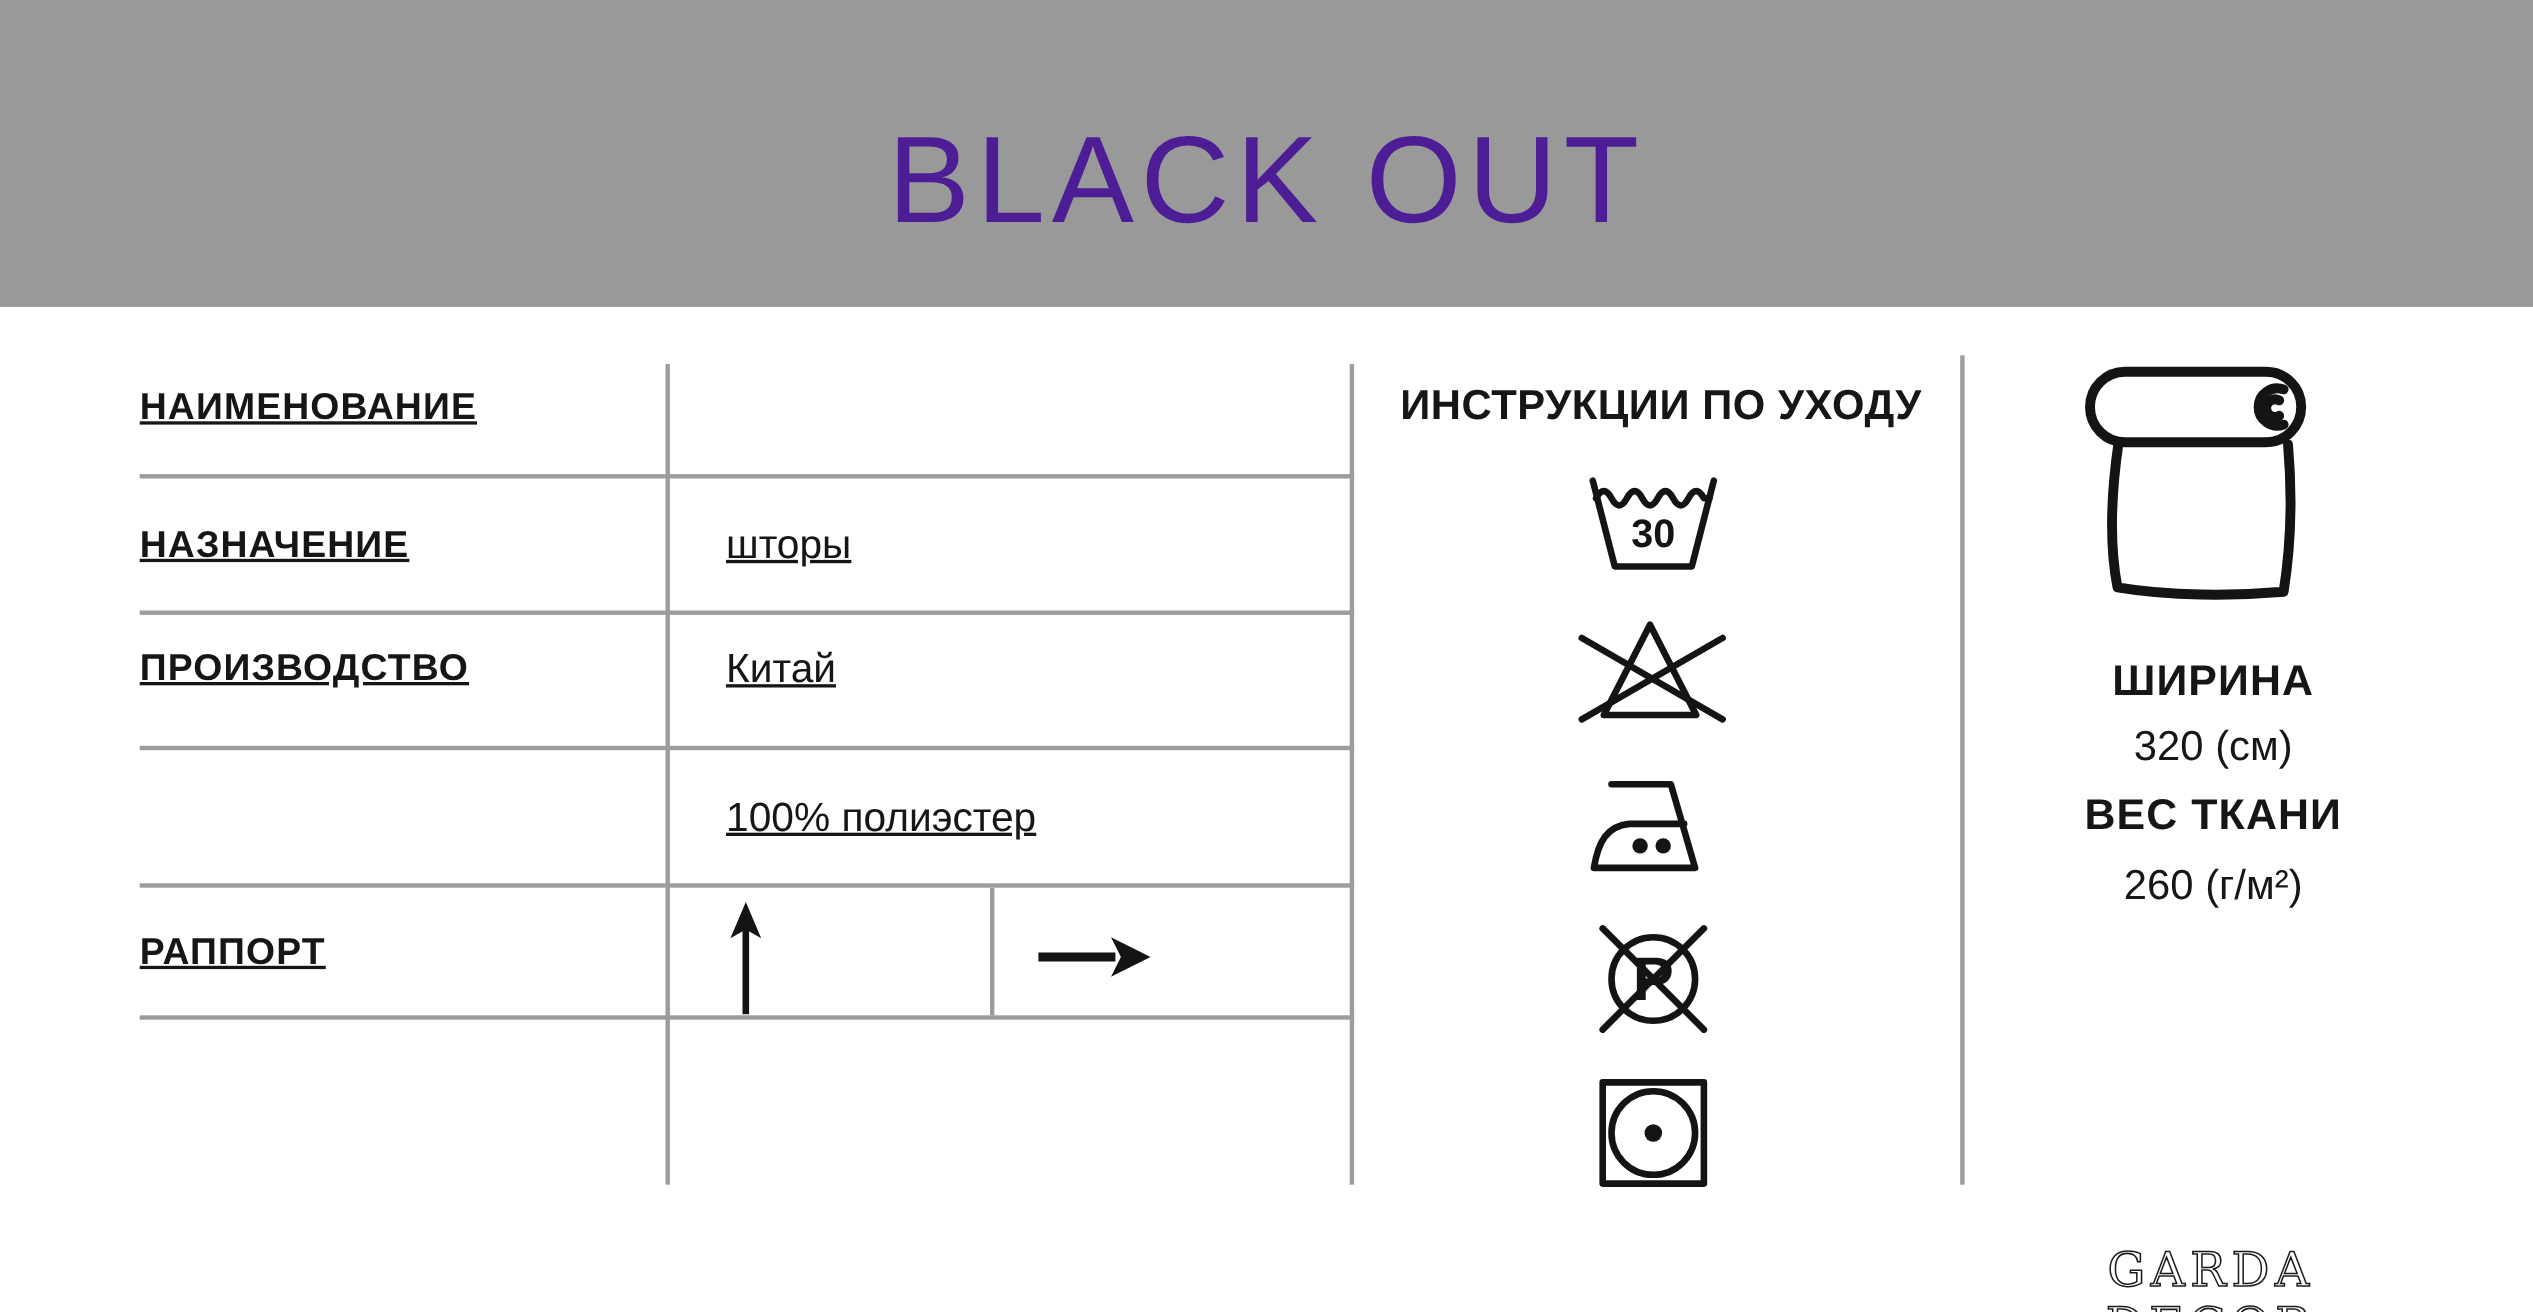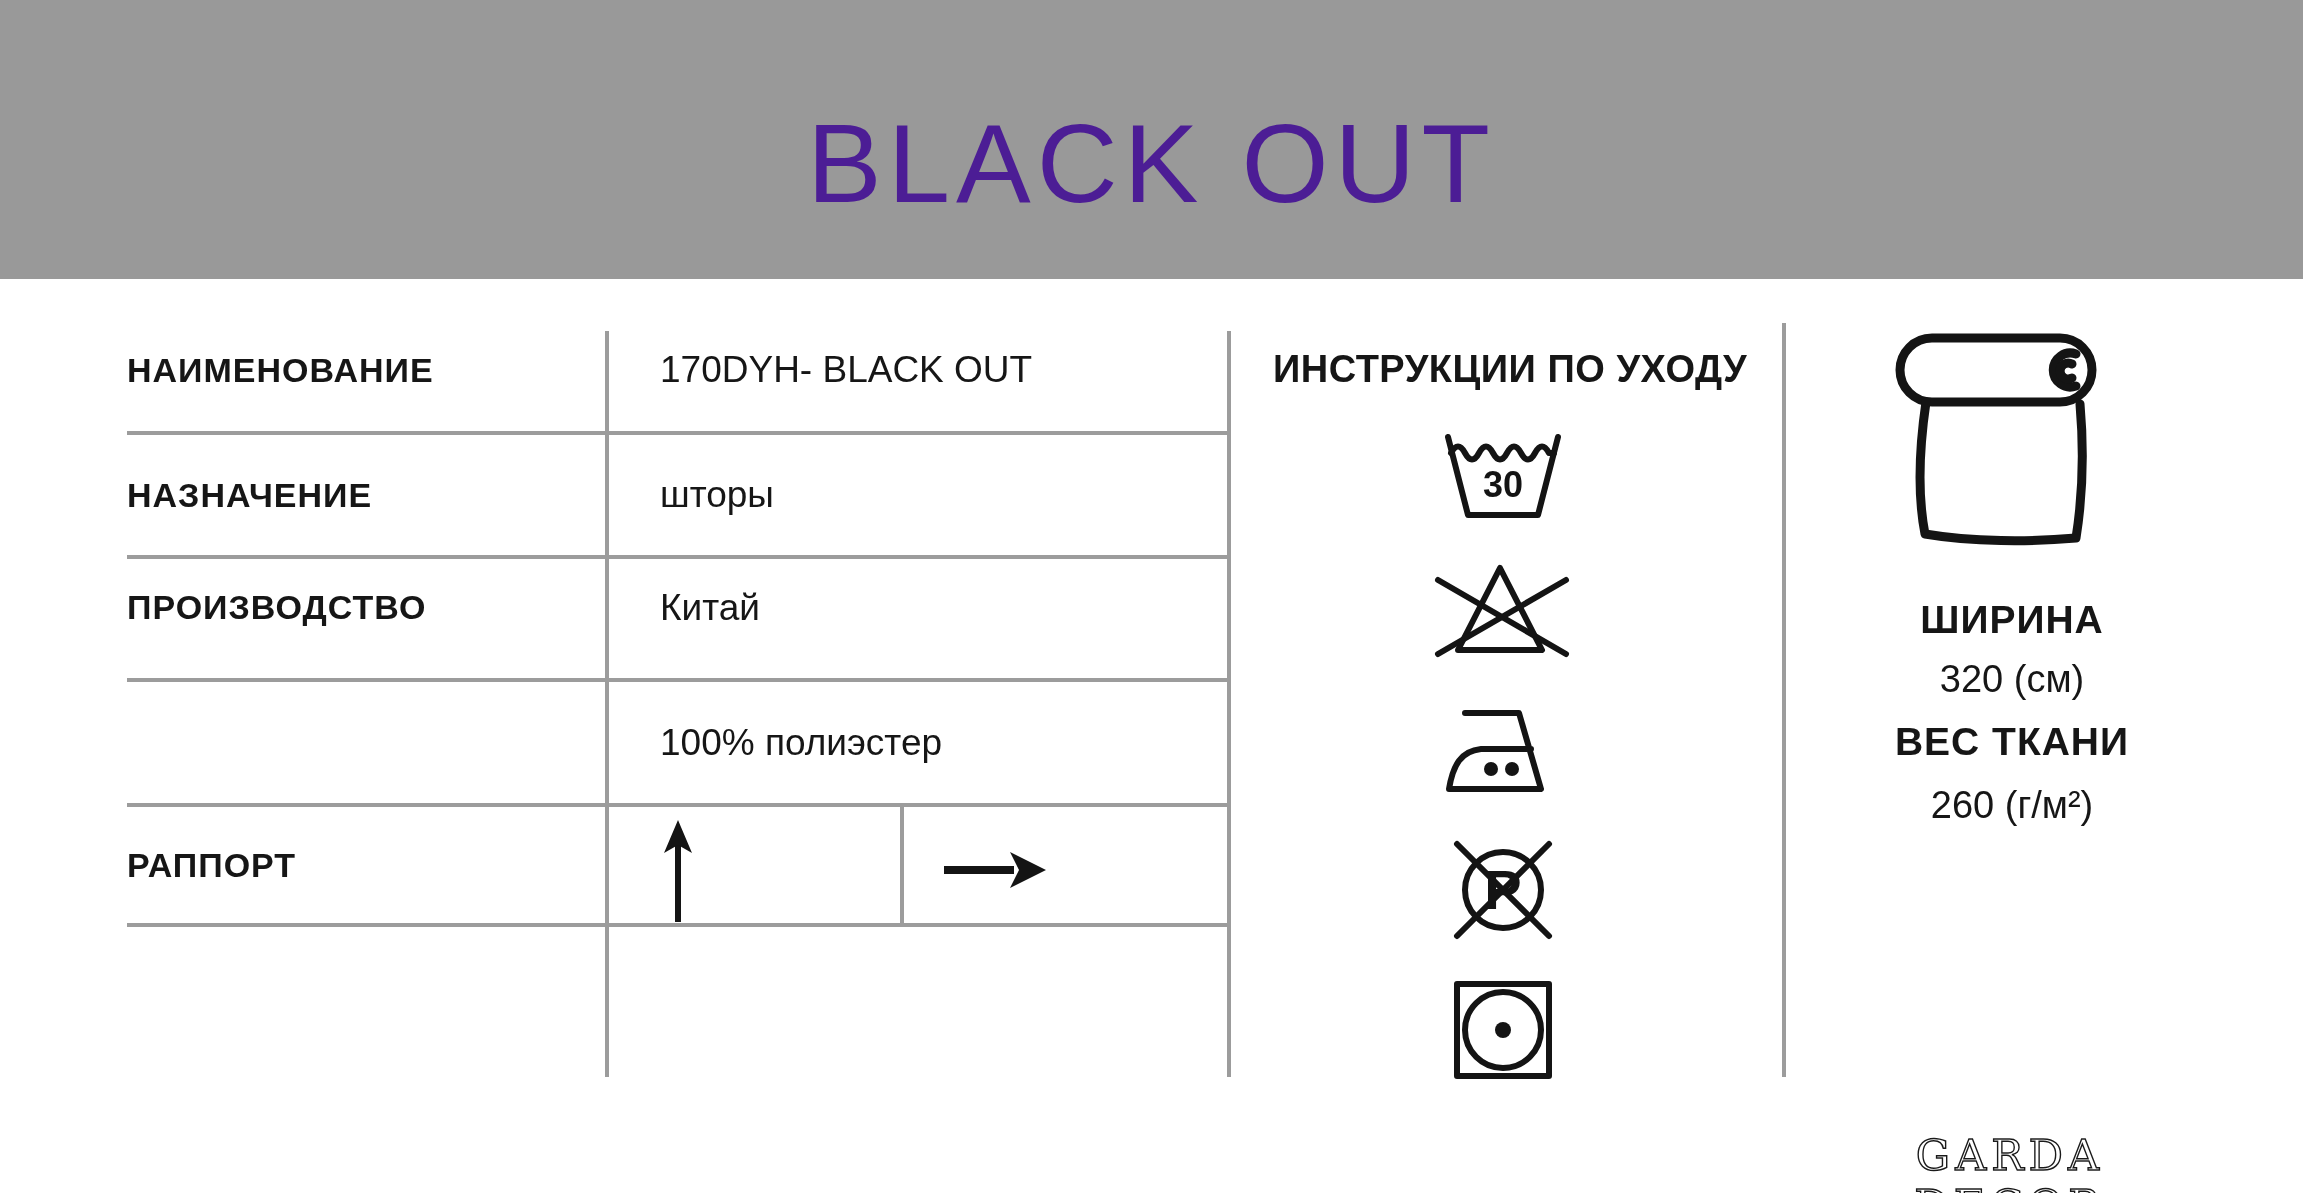--- a/index.html
+++ b/index.html
@@ -20,21 +20,21 @@
   .title{
     font-size:112px;
     font-weight:300;
     letter-spacing:6px;
     color:#4c1d95;
     margin-top:48px;
   }
   
   .line{position:absolute;background:#9c9c9c;}
   
-  .cell{position:absolute;display:flex;align-items:center;}
+  .cell{position:absolute;display:flex;align-items:center;text-decoration:underline;}
   .lbl{left:127px;width:465px;font-weight:bold;font-size:34px;letter-spacing:1px;}
   .val{left:660px;width:555px;font-size:37px;font-weight:400;}
   .r1{top:309px;height:122px;}
   .r2{top:435px;height:120px;}
   .r3{top:559px;height:97px;}
   .r4{top:682px;height:121px;}
   .r5{top:807px;height:117px;}
   
   .care-heading{
     position:absolute;left:1240px;top:348px;width:540px;
@@ -76,21 +76,20 @@
   <div class="line" style="left:605px;top:331px;width:4px;height:746px;"></div>
   <div class="line" style="left:1227px;top:331px;width:4px;height:746px;"></div>
   <div class="line" style="left:900px;top:807px;width:4px;height:116px;"></div>
   <div class="line" style="left:1782px;top:323px;width:4px;height:754px;"></div>
 
   <div class="cell lbl r1">НАИМЕНОВАНИЕ</div>
   <div class="cell lbl r2">НАЗНАЧЕНИЕ</div>
   <div class="cell lbl r3">ПРОИЗВОДСТВО</div>
   <div class="cell lbl r5">РАППОРТ</div>
 
-  <div class="cell val r1">170DYH- BLACK OUT</div>
   <div class="cell val r2">шторы</div>
   <div class="cell val r3">Китай</div>
   <div class="cell val r4">100% полиэстер</div>
 
   <div class="sym" style="left:656px;top:818px;">
     <svg width="44" height="106" viewBox="0 0 44 106">
       <line x1="22" y1="104" x2="22" y2="24" stroke="#141414" stroke-width="6"></line>
       <polygon class="fillblk" points="22,2 8,35 22,27 36,35"></polygon>
     </svg>
   </div>

